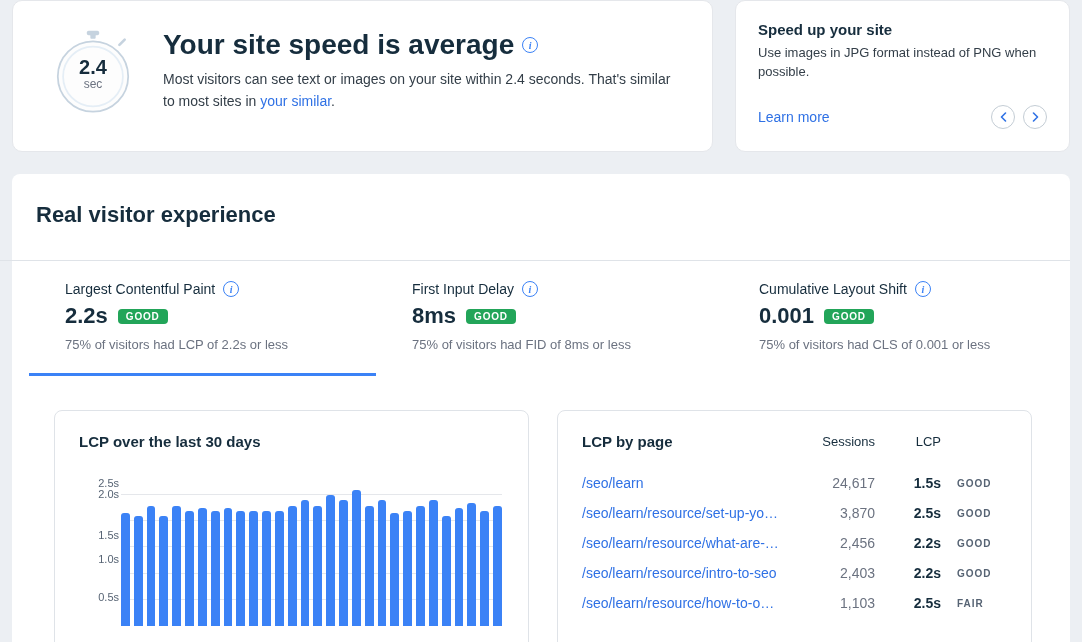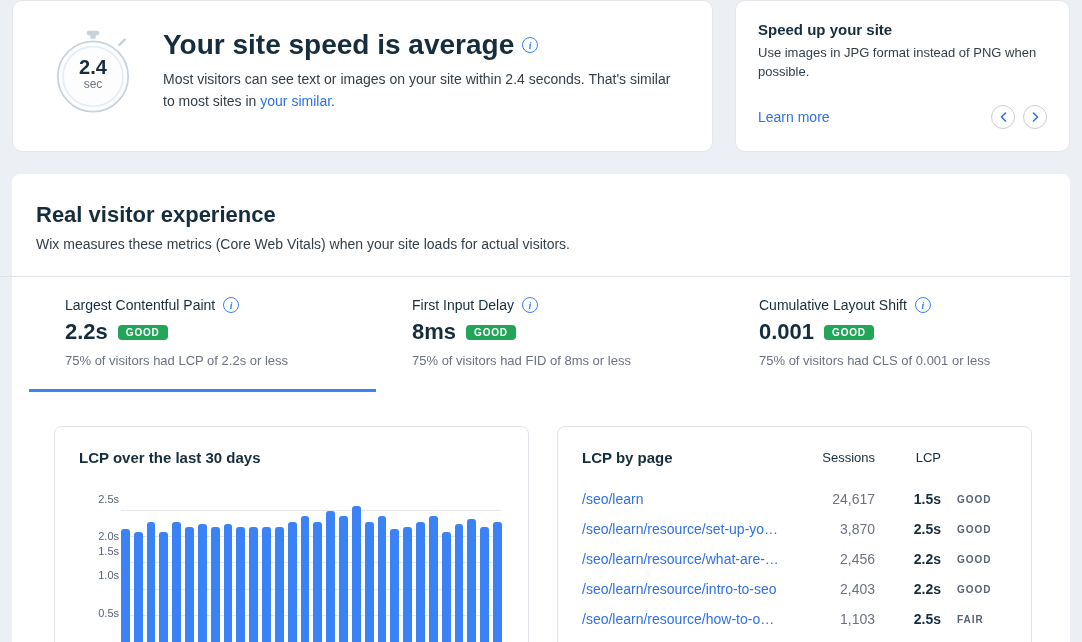--- a/index.html
+++ b/index.html
@@ -237,21 +237,20 @@
             </svg>
         </div>
       </div>
     </div>
   </div>
 </div>
 
 <div class="main-panel">
   <div class="panel-header">
     <div class="panel-title">Real visitor experience</div>
-    <div class="panel-sub">Wix measures these metrics (Core Web Vitals) when your site loads for actual visitors.</div>
   </div>
 
   <div class="metrics-row">
     <div class="metric-tab active">
       <div class="metric-name-row">
         <span class="metric-name">Largest Contentful Paint</span>
         <span class="info-icon">i</span>
       </div>
       <div class="metric-value-row">
         <span class="metric-value">2.2s</span>
@@ -322,21 +321,21 @@
             <div class="bar" style="height: 87.2727%;"></div>
             <div class="bar" style="height: 76.3636%;"></div>
             <div class="bar" style="height: 81.8182%;"></div>
             <div class="bar" style="height: 85.4545%;"></div>
             <div class="bar" style="height: 80%;"></div>
             <div class="bar" style="height: 83.6364%;"></div>
           </div>
       <div class="y-label" style="bottom: 43px;">0.5s</div>
           <div class="y-label" style="bottom: 81px;">1.0s</div>
           <div class="y-label" style="bottom: 104.545px;">1.5s</div>
-          <div class="y-label" style="bottom: 120px;">2.0s</div>
+          <div class="y-label" style="bottom: 146px;">2.0s</div>
           <div class="y-label" style="bottom: 156.909px;">2.5s</div>
         </div>
     </div>
 
     <div class="detail-card">
       <div class="table-header">
         <div class="col-page">LCP by page</div>
         <div class="col-sessions">Sessions</div>
         <div class="col-lcp">LCP</div>
         <div class="col-badge"></div>

